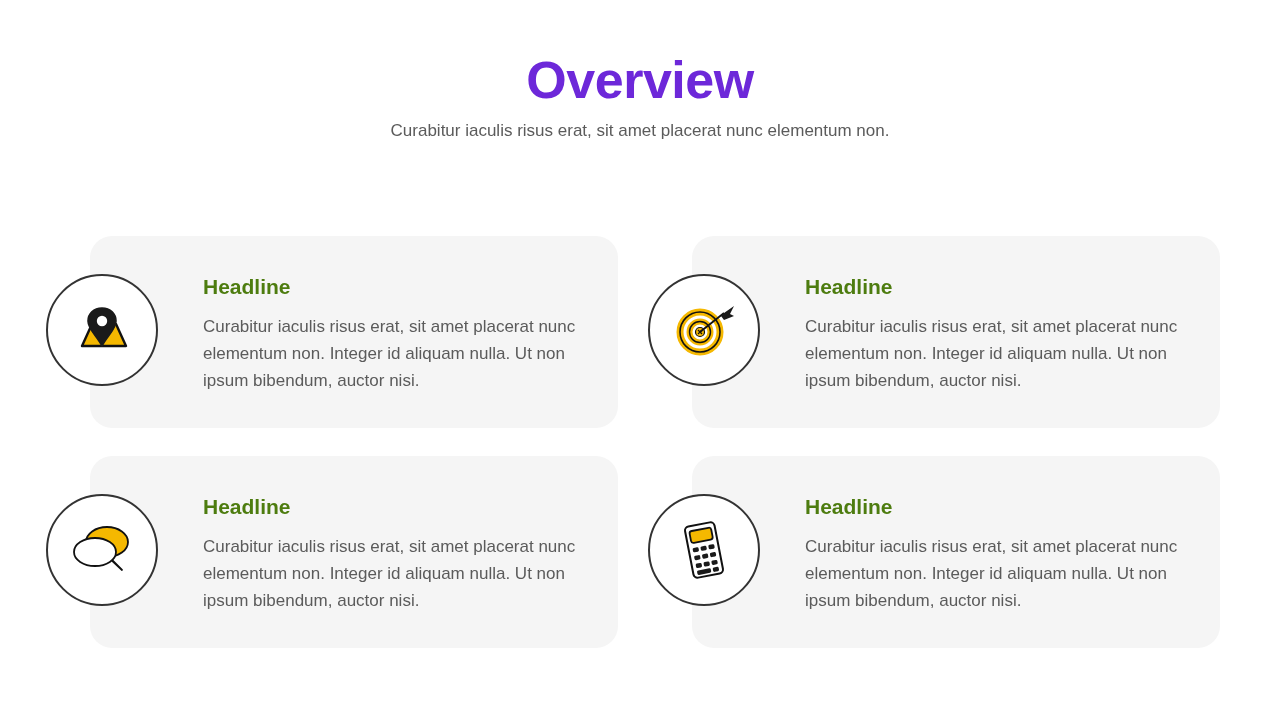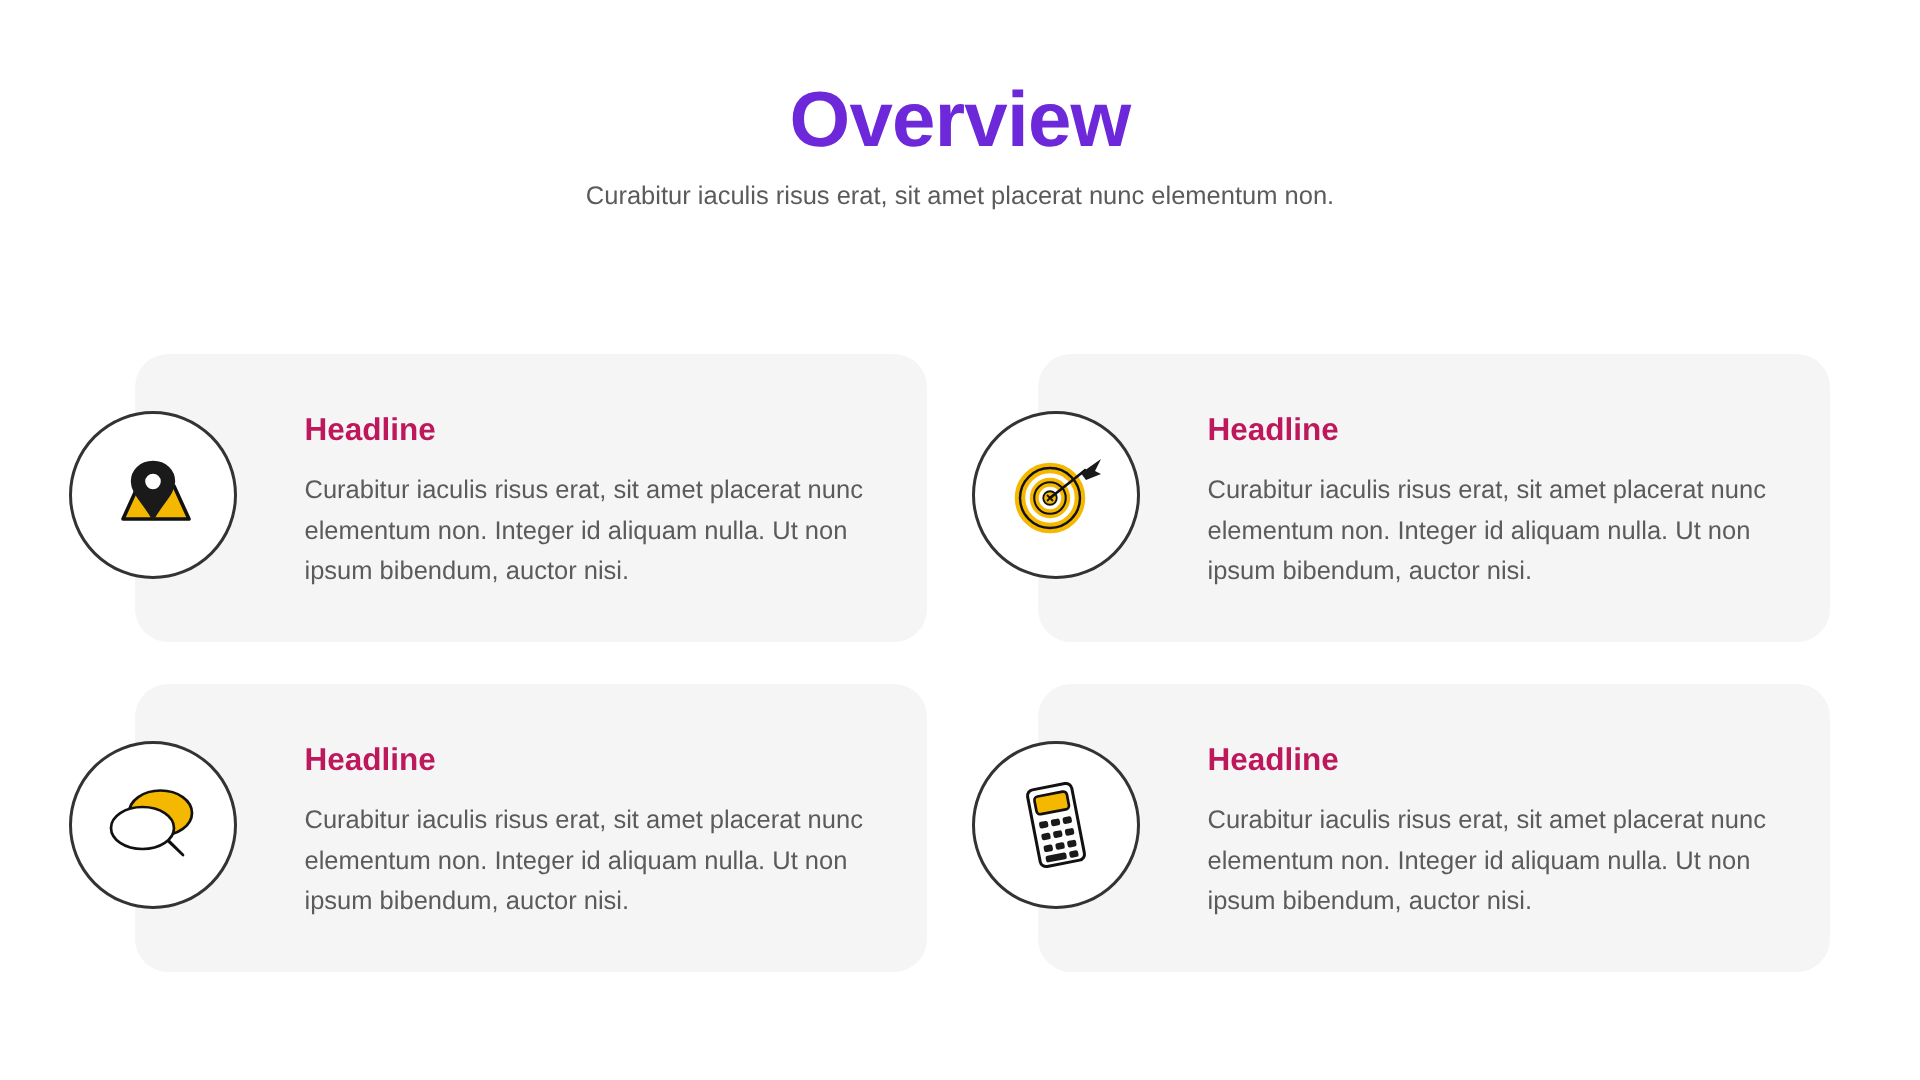--- a/index.html
+++ b/index.html
@@ -83,21 +83,21 @@
 
   .card-body {
     position: absolute;
     left: 113px;
     top: 38px;
     width: 404px;
   }
   .card-headline {
     font-size: 21px;
     font-weight: bold;
-    color: #be185d;
+    color: #4d7c0f;
     line-height: 26px;
     margin: 0 0 13px 0;
   }
   .card-text {
     font-size: 17px;
     font-weight: normal;
     color: #5b5b5b;
     line-height: 27px;
     margin: 0;
   }

